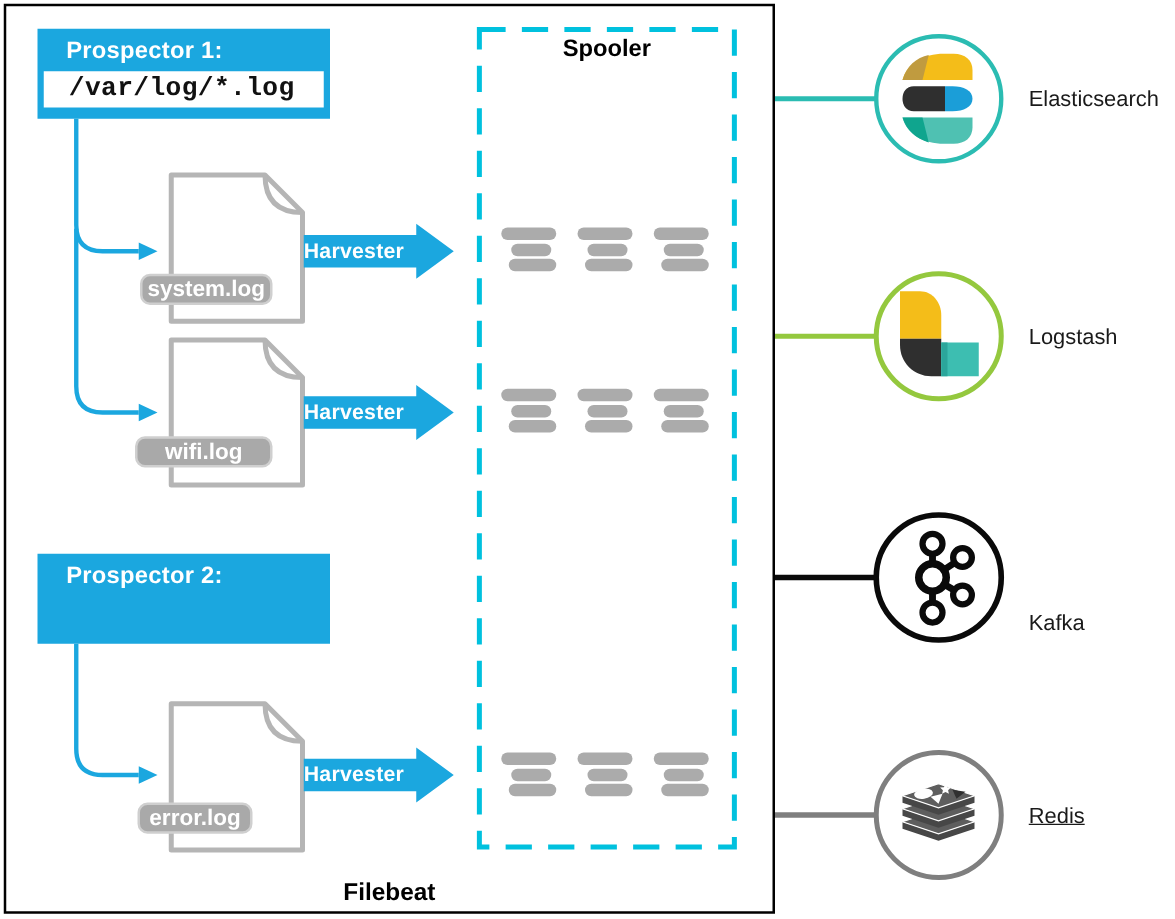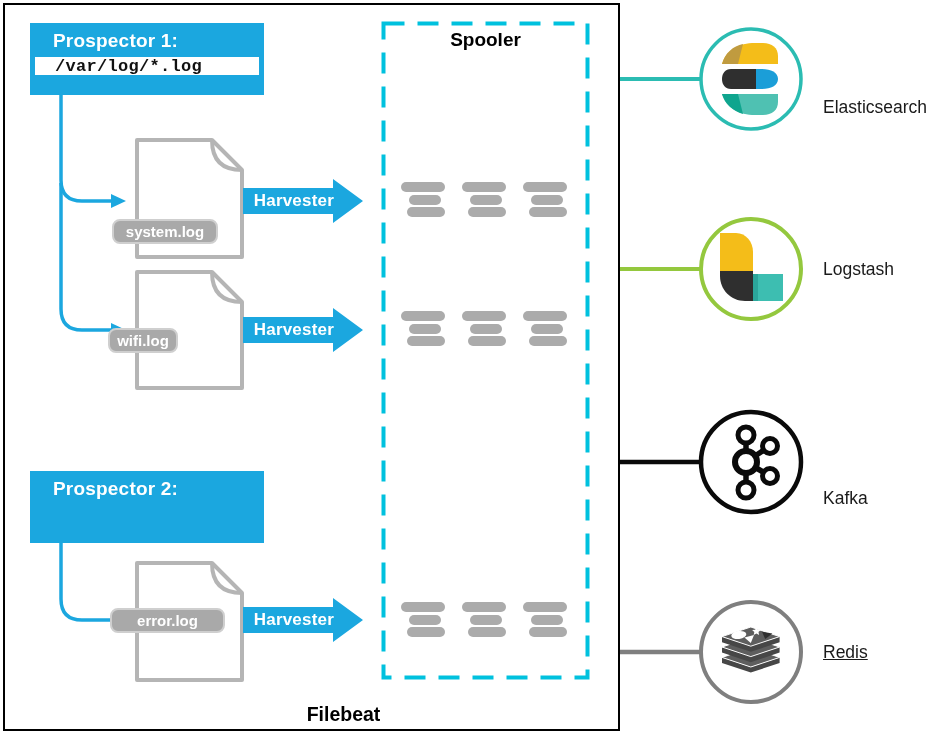--- a/index.html
+++ b/index.html
@@ -8,66 +8,66 @@
     font-family:"Liberation Sans","DejaVu Sans",sans-serif;
   }
   .underlay{position:absolute;left:0;top:0;width:940px;height:735px;}
   .outer-box{
     position:absolute;left:3px;top:3px;width:617px;height:728px;
     border:2.5px solid #000;box-sizing:border-box;
   }
   
   .prospector{position:absolute;left:30px;width:234px;height:72px;background:#1ba7df;box-sizing:border-box;}
   .prospector.p1{top:23px;}
-  .prospector.p2{top:443px;margin-top:28px;}
+  .prospector.p2{top:443px;}
   .prospector-title{
     height:34px;line-height:36px;padding-left:23px;color:#fff;
     font-size:19px;font-weight:bold;letter-spacing:.2px;
   }
   .prospector-path{
-    margin:0 5px;height:18px;background:#fff;display:flex;align-items:center;
+    margin:0 5px;height:29px;background:#fff;display:flex;align-items:center;
     padding-left:20px;box-sizing:border-box;
     font-family:"Liberation Mono","DejaVu Sans Mono",monospace;
-    font-size:17px;color:#111;font-weight:bold;letter-spacing:.3px;
+    font-size:21px;color:#111;font-weight:bold;letter-spacing:.3px;
   }
   
   .file-tag{
     position:absolute;height:25px;background:#a9a9a9;border:2px solid #cfcfcf;
     border-radius:8px;box-sizing:border-box;color:#fff;font-weight:bold;
-    font-size:15px;text-align:center;line-height:21px;
+    font-size:18px;text-align:center;line-height:21px;
   }
   .tag-system{left:112px;top:219px;width:106px;}
-  .tag-wifi{left:108px;top:328px;width:70px;}
-  .tag-error{left:110px;top:608px;width:115px;}
+  .tag-wifi{left:108px;top:349px;width:110px;}
+  .tag-error{left:110px;top:642px;width:92px;}
   
   .harvester-label{
     position:absolute;left:243px;width:91px;height:26px;line-height:26px;
-    text-align:right;color:#fff;font-weight:bold;font-size:17px;letter-spacing:.2px;
+    text-align:left;color:#fff;font-weight:bold;font-size:17px;letter-spacing:.2px;
   }
   .hl1{top:188px;}.hl2{top:317px;}.hl3{top:607px;}
   
   .spooler-title{
     position:absolute;left:383px;top:29px;width:205px;text-align:center;
     font-size:19px;font-weight:bold;color:#000;
   }
   .filebeat-title{
     position:absolute;left:3px;top:703px;width:617px;text-align:center;
-    font-size:19.5px;font-weight:bold;color:#000;margin-left:32px;
+    font-size:19.5px;font-weight:bold;color:#000;
   }
   
   .events-row{position:absolute;left:401px;display:flex;gap:17px;}
   .row1{top:182px;}.row2{top:311px;}.row3{top:602px;}
   .event-group{width:44px;}
   .event-bar{height:10px;border-radius:5px;background:#ababab;}
   .event-bar.b1{width:44px;}
   .event-bar.b2{width:32px;margin-left:8px;margin-top:2.5px;}
   .event-bar.b3{width:38px;margin-left:6px;margin-top:2.5px;}
   
   .output-label{position:absolute;left:823px;height:22px;line-height:22px;font-size:17.5px;color:#1a1a1a;}
-  .ol1{top:68px;margin-top:28px;}.ol2{top:258px;}.ol3{top:451px;margin-top:36px;}.ol4{top:641px;text-decoration:underline;}
+  .ol1{top:68px;}.ol2{top:258px;}.ol3{top:451px;margin-top:36px;}.ol4{top:641px;text-decoration:underline;}
 </style>
 </head>
 <body>
 
 <div class="stage">
 
   <svg class="underlay" viewBox="0 0 940 735">
 
     <rect x="383.5" y="23.5" width="204" height="654" fill="none" stroke="#00c1de" stroke-width="4" stroke-dasharray="21 13"></rect>
 

